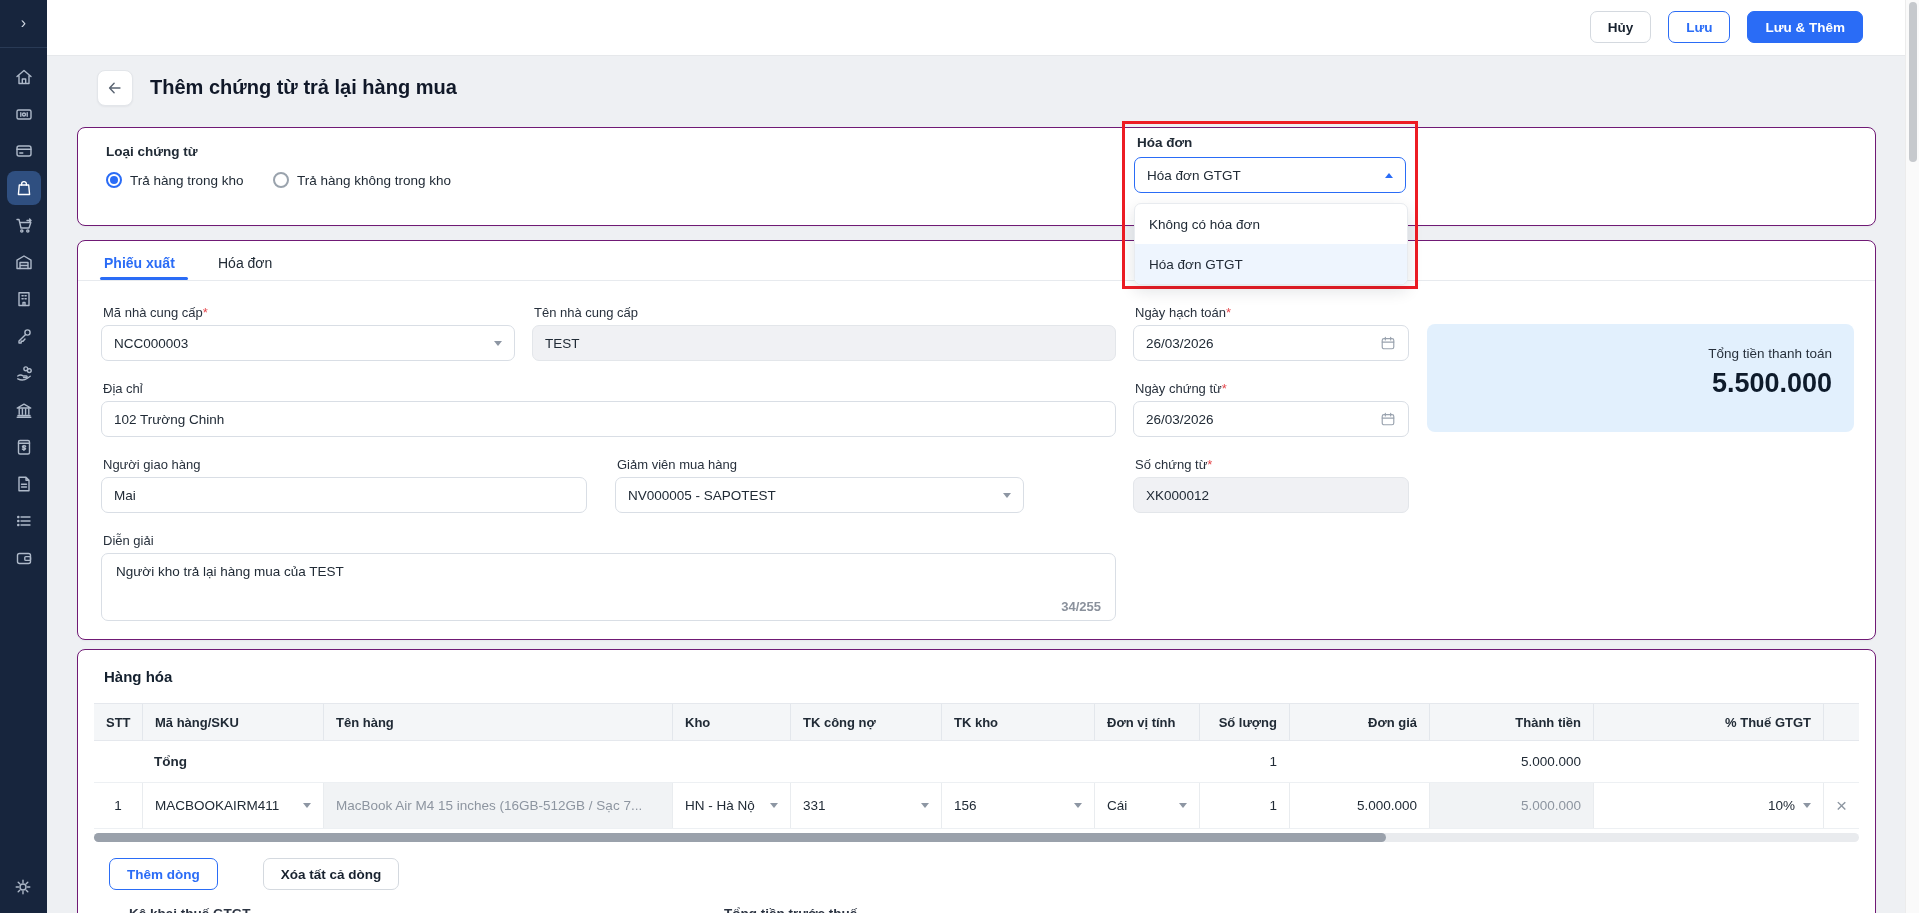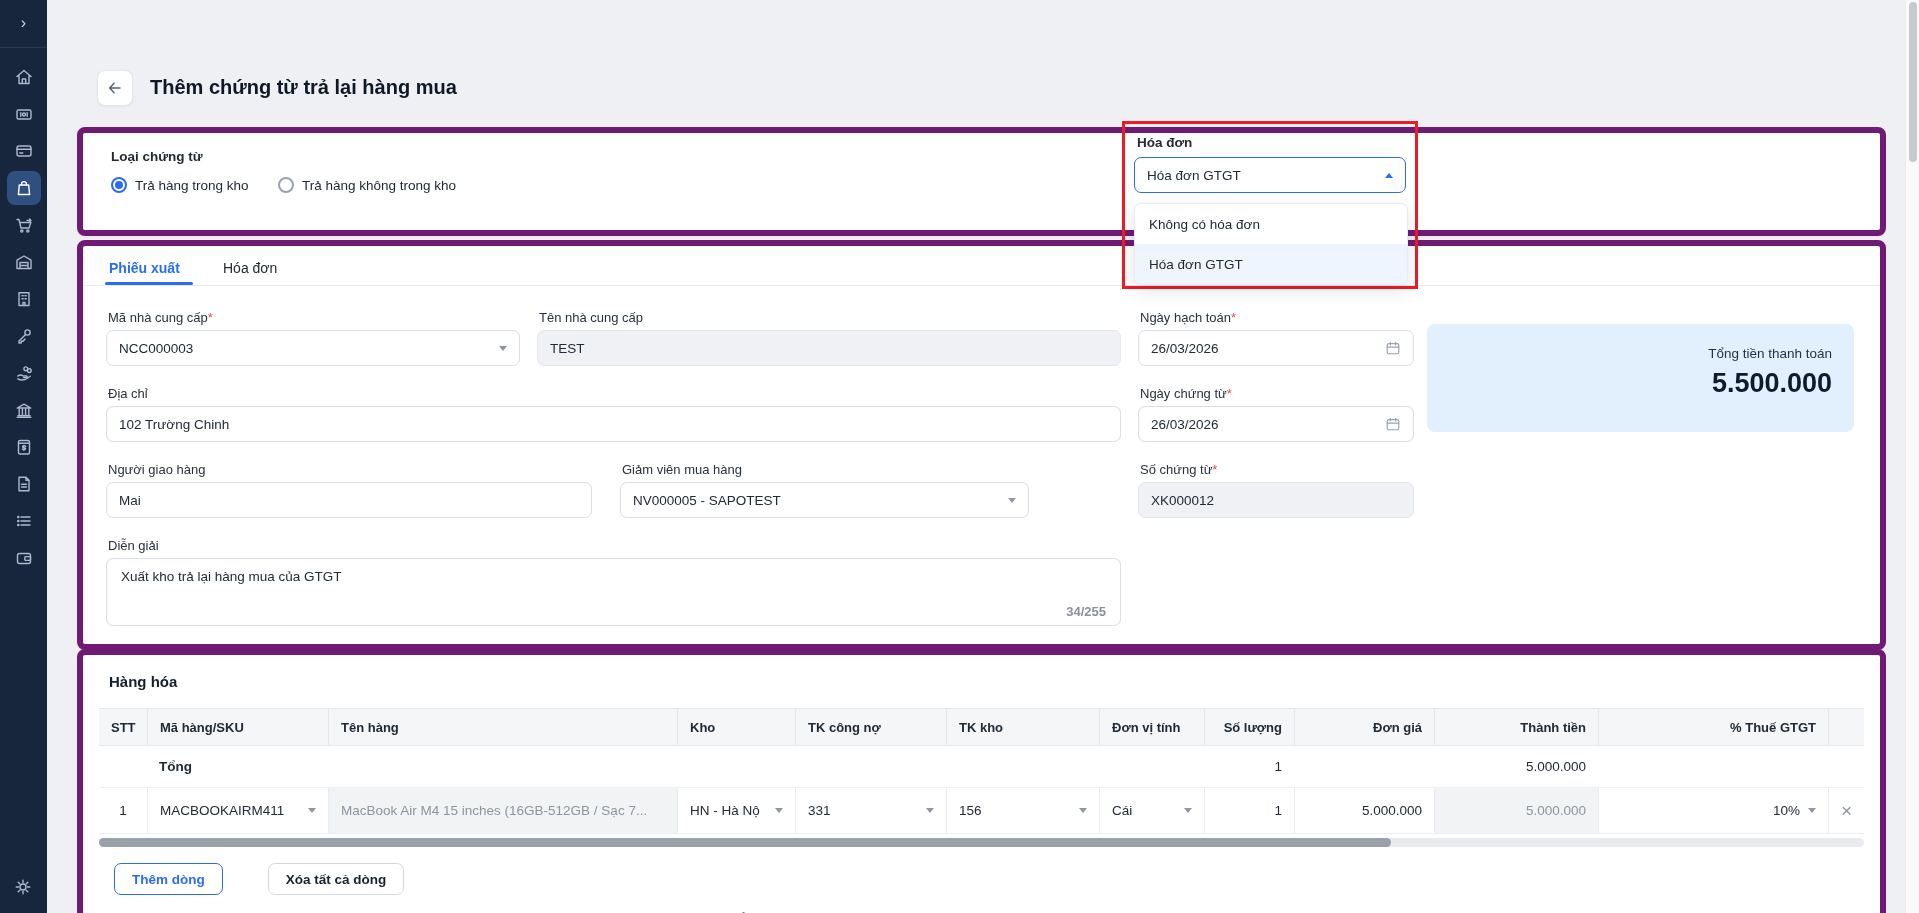--- a/index.html
+++ b/index.html
@@ -23,21 +23,21 @@
   .btn-plain{border:1px solid #d4d9df;color:#18222f;}
   .btn-outline{border:1px solid #2a6cf6;color:#2a6cf6;}
   .btn-primary{border:1px solid #2a6cf6;background:#2a6cf6;color:#fff;}
   
   .vscroll{left:1905px;top:0;width:14px;height:913px;background:#fafafa;border-left:1px solid #ececec;}
   .vscroll-thumb{position:absolute;left:3px;top:2px;width:8px;height:160px;border-radius:4px;background:#c6c9cd;}
   
   .back-btn{left:97px;top:70px;width:34px;height:34px;background:#fff;border:1px solid #e3e6ea;border-radius:8px;display:flex;align-items:center;justify-content:center;cursor:pointer;box-shadow:0 1px 2px rgba(16,24,40,.05);}
   .page-title{left:150px;top:76px;font-size:20px;font-weight:bold;color:#101828;}
   
-  .card{background:#fff;border:6px solid #701a75;border-radius:8px;box-shadow:0 1px 2px rgba(16,24,40,.04);}
+  .card{background:#fff;border:1px solid #701a75;border-radius:8px;box-shadow:0 1px 2px rgba(16,24,40,.04);}
   .card1{left:77px;top:127px;width:1797px;height:97px;}
   .card2{left:77px;top:240px;width:1797px;height:398px;}
   .card3{left:77px;top:649px;width:1797px;height:290px;}
   .grp-label{font-size:13.5px;font-weight:bold;color:#212b36;}
   
   .radio-row{display:flex;align-items:center;gap:8px;cursor:pointer;}
   .radio{width:16px;height:16px;border-radius:50%;box-sizing:border-box;position:relative;flex:0 0 auto;}
   .radio.on{border:2px solid #2a6cf6;}
   .radio.on::after{content:"";position:absolute;left:2px;top:2px;width:8px;height:8px;border-radius:50%;background:#2a6cf6;}
   .radio.off{border:2px solid #9aa3ad;}
@@ -227,20 +227,33 @@
     <div class="sb-item sb-gear">
         <span>
           <svg class="ic" width="20" height="20" viewBox="0 0 20 20" style="stroke:#aeb9c9;fill:none;stroke-width:1.4;stroke-linecap:round">
             <circle cx="10" cy="10" r="3"></circle>
             <path d="M10 3.2v2.3 M10 14.5v2.3 M3.2 10h2.3 M14.5 10h2.3 M5.2 5.2l1.6 1.6 M13.2 13.2l1.6 1.6 M14.8 5.2l-1.6 1.6 M6.8 13.2l-1.6 1.6"></path>
           </svg>
         </span>
       </div>
   </div>
 
+  <div class="abs topbar">
+    <div class="topbar-btns">
+      <div class="btn btn-plain">
+          <span>Hủy</span>
+        </div>
+      <div class="btn btn-outline">
+          <span>Lưu</span>
+        </div>
+      <div class="btn btn-primary">
+          <span>Lưu &amp; Thêm</span>
+        </div>
+    </div>
+  </div>
 
   <div class="abs vscroll">
     <div class="vscroll-thumb"></div>
   </div>
 
   <div class="abs back-btn">
     <span>
         <svg class="ic" width="18" height="18" viewBox="0 0 20 20" style="stroke:#5a6472;fill:none;stroke-width:1.6;stroke-linecap:round;stroke-linejoin:round">
           <path d="M15.5 10h-11 M9 4.8 4 10l5 5.2"></path>
         </svg>
@@ -329,21 +342,21 @@
       <span class="caret-d"></span>
     </div>
 
     <div class="abs lbl" style="left:1057px;top:216px;"><span>Số chứng từ</span><span class="req">*</span></div>
     <div class="inp disabled" style="left:1055px;top:236px;width:276px;">
       <span class="val">XK000012</span>
     </div>
 
     <div class="abs lbl" style="left:25px;top:292px;">Diễn giải</div>
     <div class="txtarea" style="left:23px;top:312px;width:1015px;height:68px;">
-      <div style="padding:10px 14px;">Xuất kho trả lại hàng mua của GTGT</div>
+      <div style="padding:10px 14px;">Người kho trả lại hàng mua của TEST</div>
       <div class="counter">34/255</div>
     </div>
   </div>
 
   <div class="abs totalbox">
     <div class="tb-lbl">Tổng tiền thanh toán</div>
     <div class="tb-val">5.500.000</div>
   </div>
 
   <div class="abs card card3">

